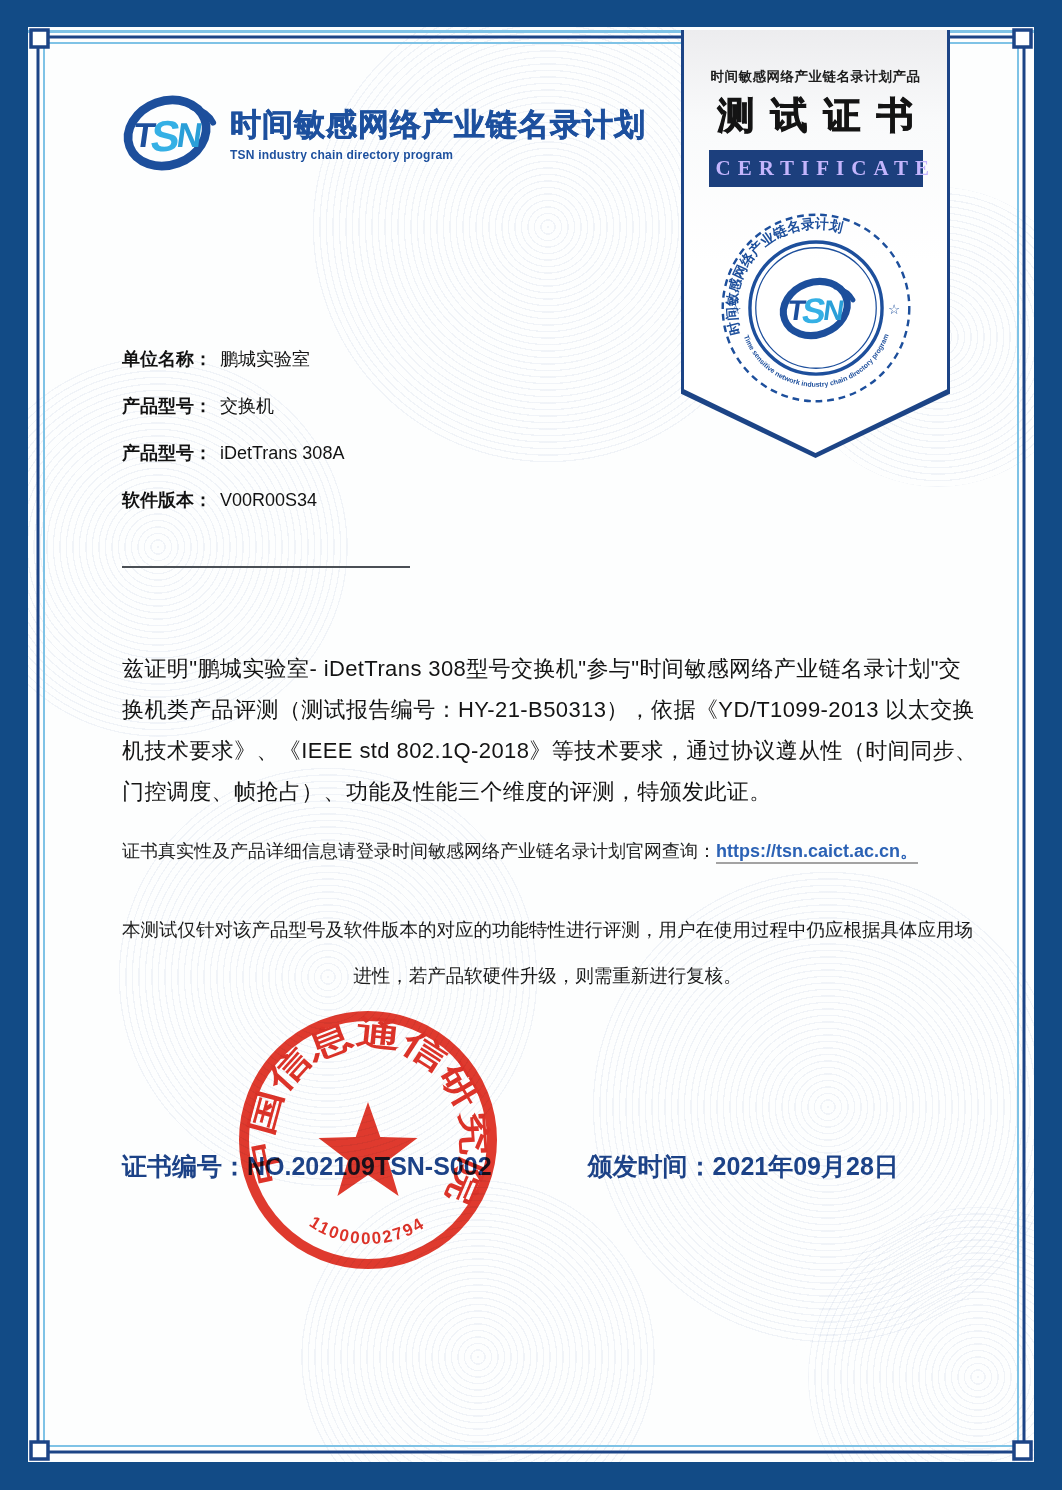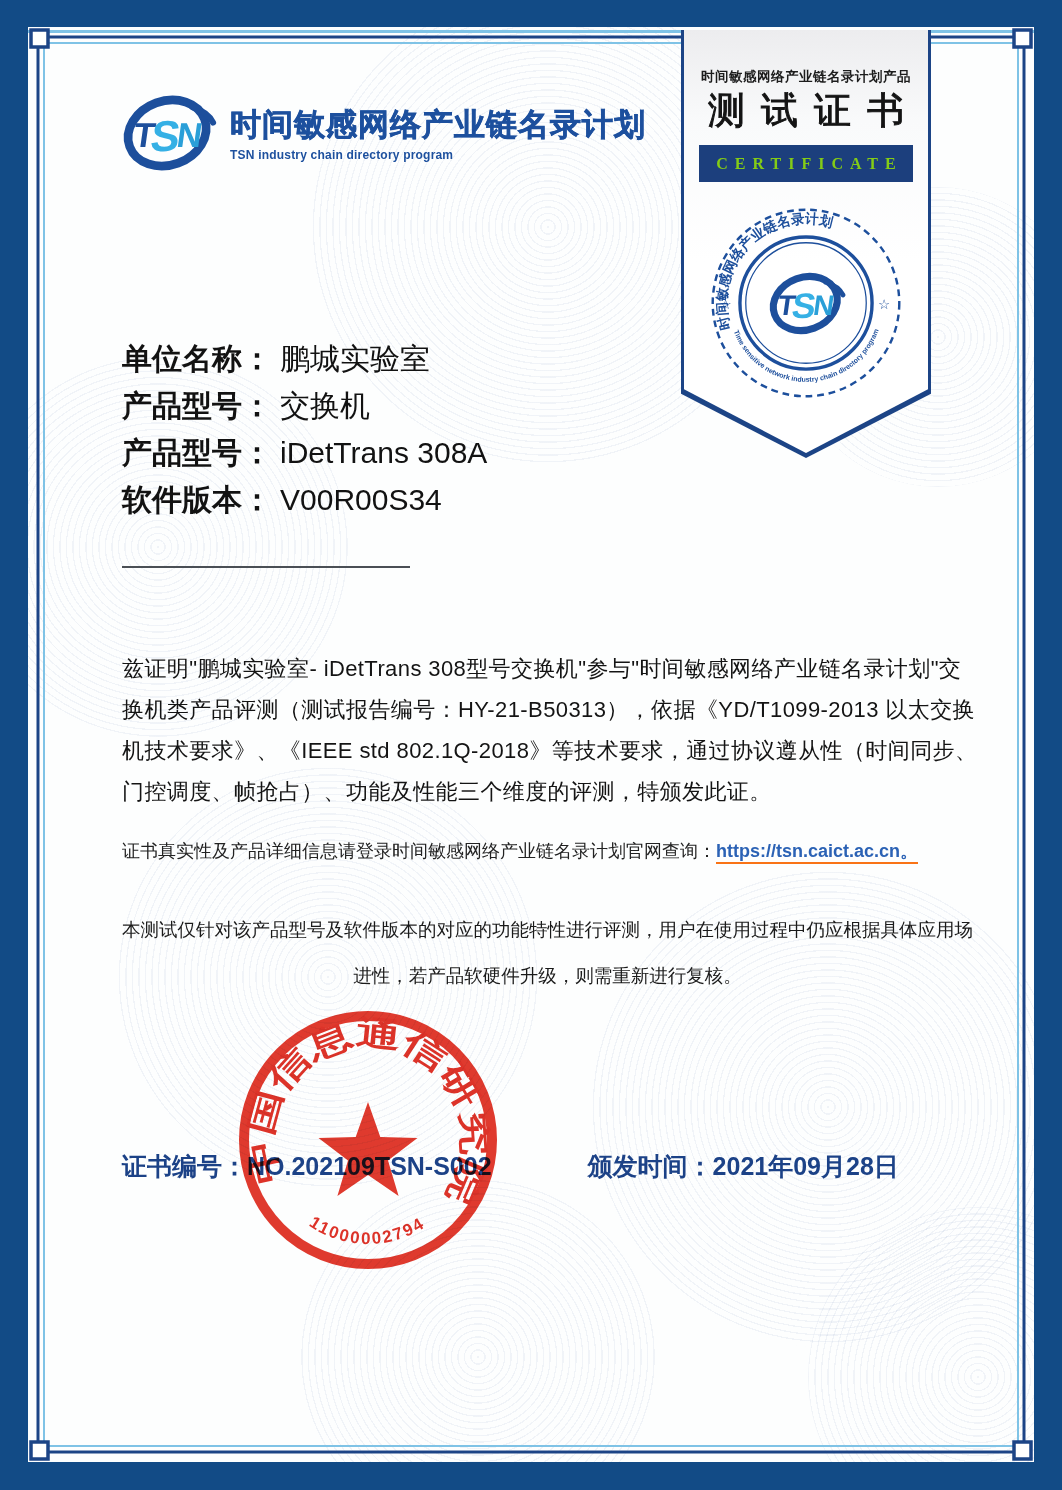--- a/index.html
+++ b/index.html
@@ -24,54 +24,54 @@
   
   .header{position:absolute;left:88px;top:62px;display:flex;align-items:center;z-index:2;}
   .logo-svg{display:block;}
   .header-text{margin-left:10px;}
   .header-title{font-size:31px;font-weight:900;color:#1d509e;letter-spacing:1px;
     -webkit-text-stroke:0.6px #1d509e;}
   .header-subtitle{font-size:12px;font-weight:700;color:#1d509e;margin-top:2px;letter-spacing:0.2px;}
 
   
   .ribbon{
-    position:absolute;left:653px;top:3px;width:250px;height:428px;z-index:3;
+    position:absolute;left:653px;top:3px;width:269px;height:428px;z-index:3;
     background:#1c4486;
     clip-path:polygon(0 0,100% 0,100% 85%,50% 100%,0 85%);
     filter:drop-shadow(2px 3px 4px rgba(20,40,80,0.35));
   }
   .ribbon-inner{
     position:absolute;left:3px;right:3px;top:-2px;bottom:5px;
     background:linear-gradient(180deg,#ececee 0%,#f9fafb 22%,#ffffff 55%);
     clip-path:polygon(0 0,100% 0,100% 85%,50% 100%,0 85%);
     text-align:center;
   }
   .ribbon-product{margin-top:40px;font-size:13.5px;font-weight:700;color:#1c1c1c;letter-spacing:0.5px;}
-  .ribbon-title{font-size:37px;font-weight:400;color:#141414;
+  .ribbon-title{margin-top:5px;font-size:37px;font-weight:700;color:#141414;
     letter-spacing:16px;margin-right:-16px;-webkit-text-stroke:1px #141414;}
   .cert-bar{margin:9px auto 0 auto;width:214px;height:37px;line-height:37px;background:#1c3f7d;
-    color:#84cc16;font-family:"Liberation Serif","DejaVu Serif",serif;font-weight:700;
-    font-size:16px;letter-spacing:7px;text-indent:7px;}
+    color:#c4b5fd;font-family:"Liberation Serif","DejaVu Serif",serif;font-weight:700;
+    font-size:21px;letter-spacing:7px;text-indent:7px;}
   .ribbon-seal{margin-top:18px;}
 
   
   .fields{position:absolute;left:94px;top:317px;z-index:2;}
-  .field-row{font-size:30px;color:#121212;margin-bottom:17px;line-height:30px;}
+  .field-row{font-size:18px;color:#121212;margin-bottom:17px;line-height:30px;}
   .field-label{font-weight:900;}
   .field-value{font-weight:500;margin-left:8px;}
 
   .divider{position:absolute;left:94px;top:539px;width:288px;height:2px;background:#4a4f55;z-index:2;}
 
   
   .statement{position:absolute;left:94px;top:621px;z-index:2;}
   .statement-line{font-size:22px;font-weight:500;color:#141414;line-height:41px;white-space:nowrap;letter-spacing:0.4px;}
 
   
   .verify{position:absolute;left:94px;top:812px;font-size:18px;color:#222;z-index:2;white-space:nowrap;}
-  .verify-link{color:#2b62b5;font-weight:700;text-decoration:none;border-bottom:2px solid #f97316;padding-bottom:1px;}
+  .verify-link{color:#2b62b5;font-weight:700;text-decoration:none;border-bottom:2px solid #a3a3a3;padding-bottom:1px;}
 
   
   .disclaimer{position:absolute;left:94px;top:880px;z-index:2;text-align:center;}
   .disclaimer-line{font-size:18.5px;color:#1a1a1a;line-height:46px;white-space:nowrap;font-weight:400;}
 
   
   .footer{position:absolute;left:94px;top:1123px;width:860px;z-index:2;display:flex;}
   .footer-group{font-size:25px;font-weight:900;color:#1c4287;white-space:nowrap;}
   .footer-group.issue{margin-left:96px;}
 

